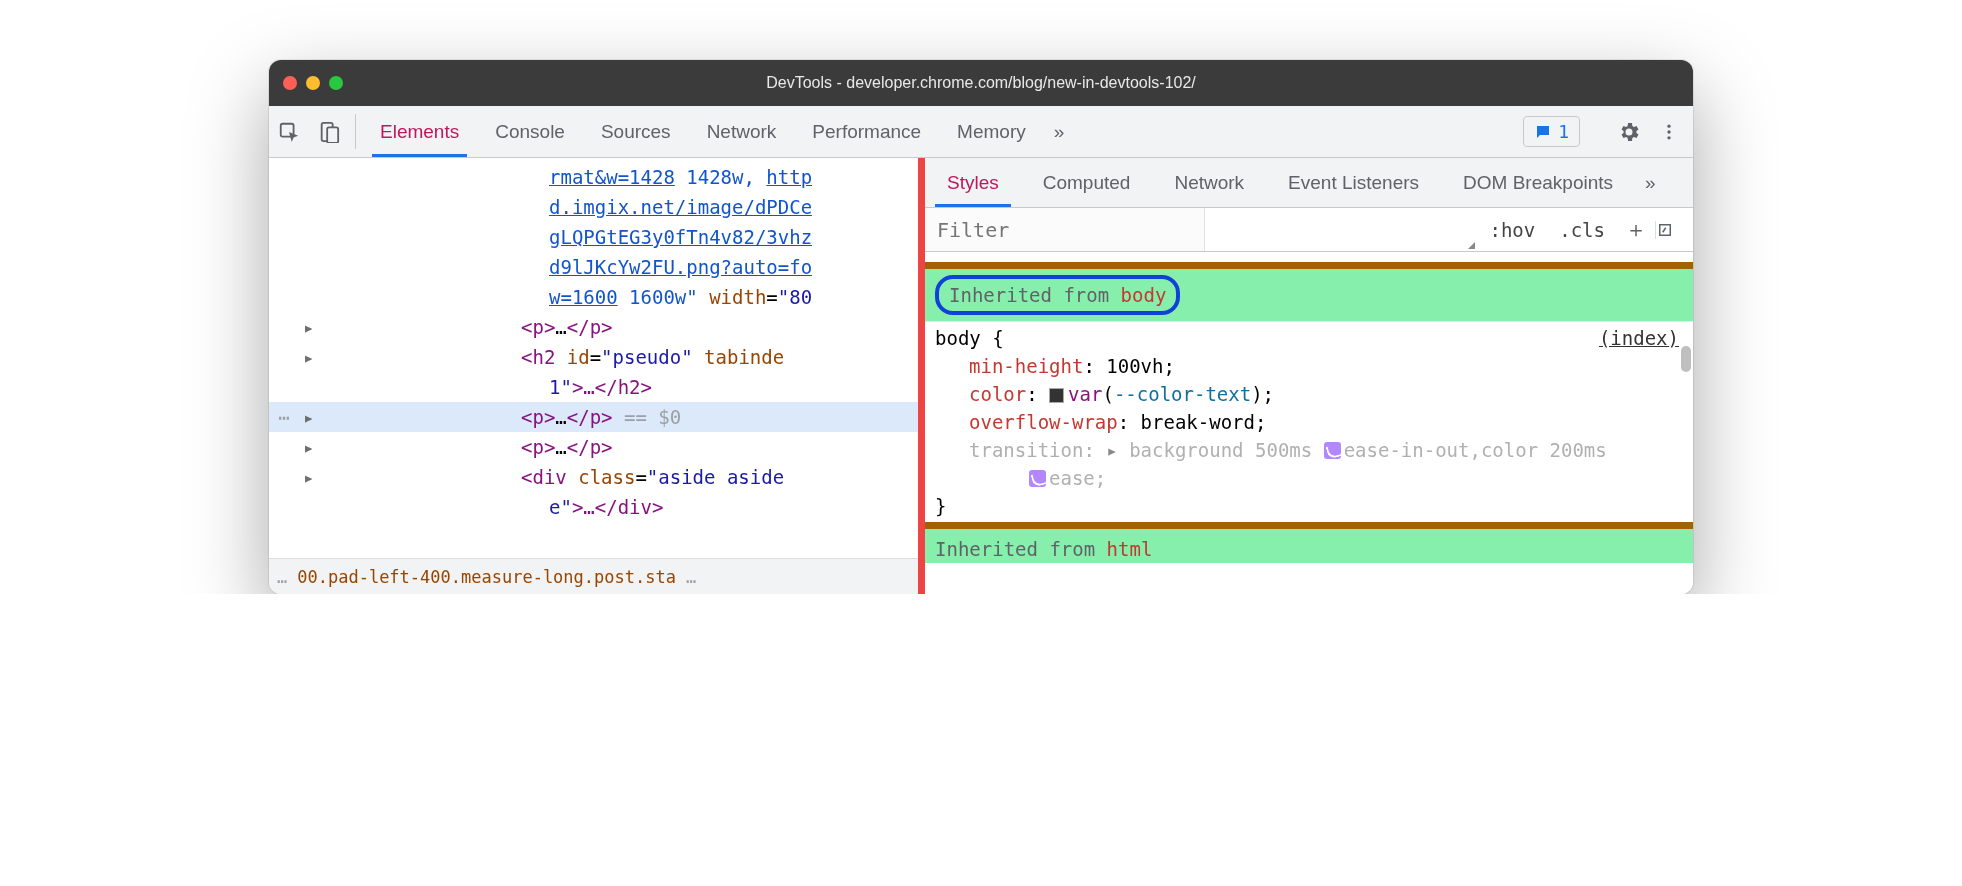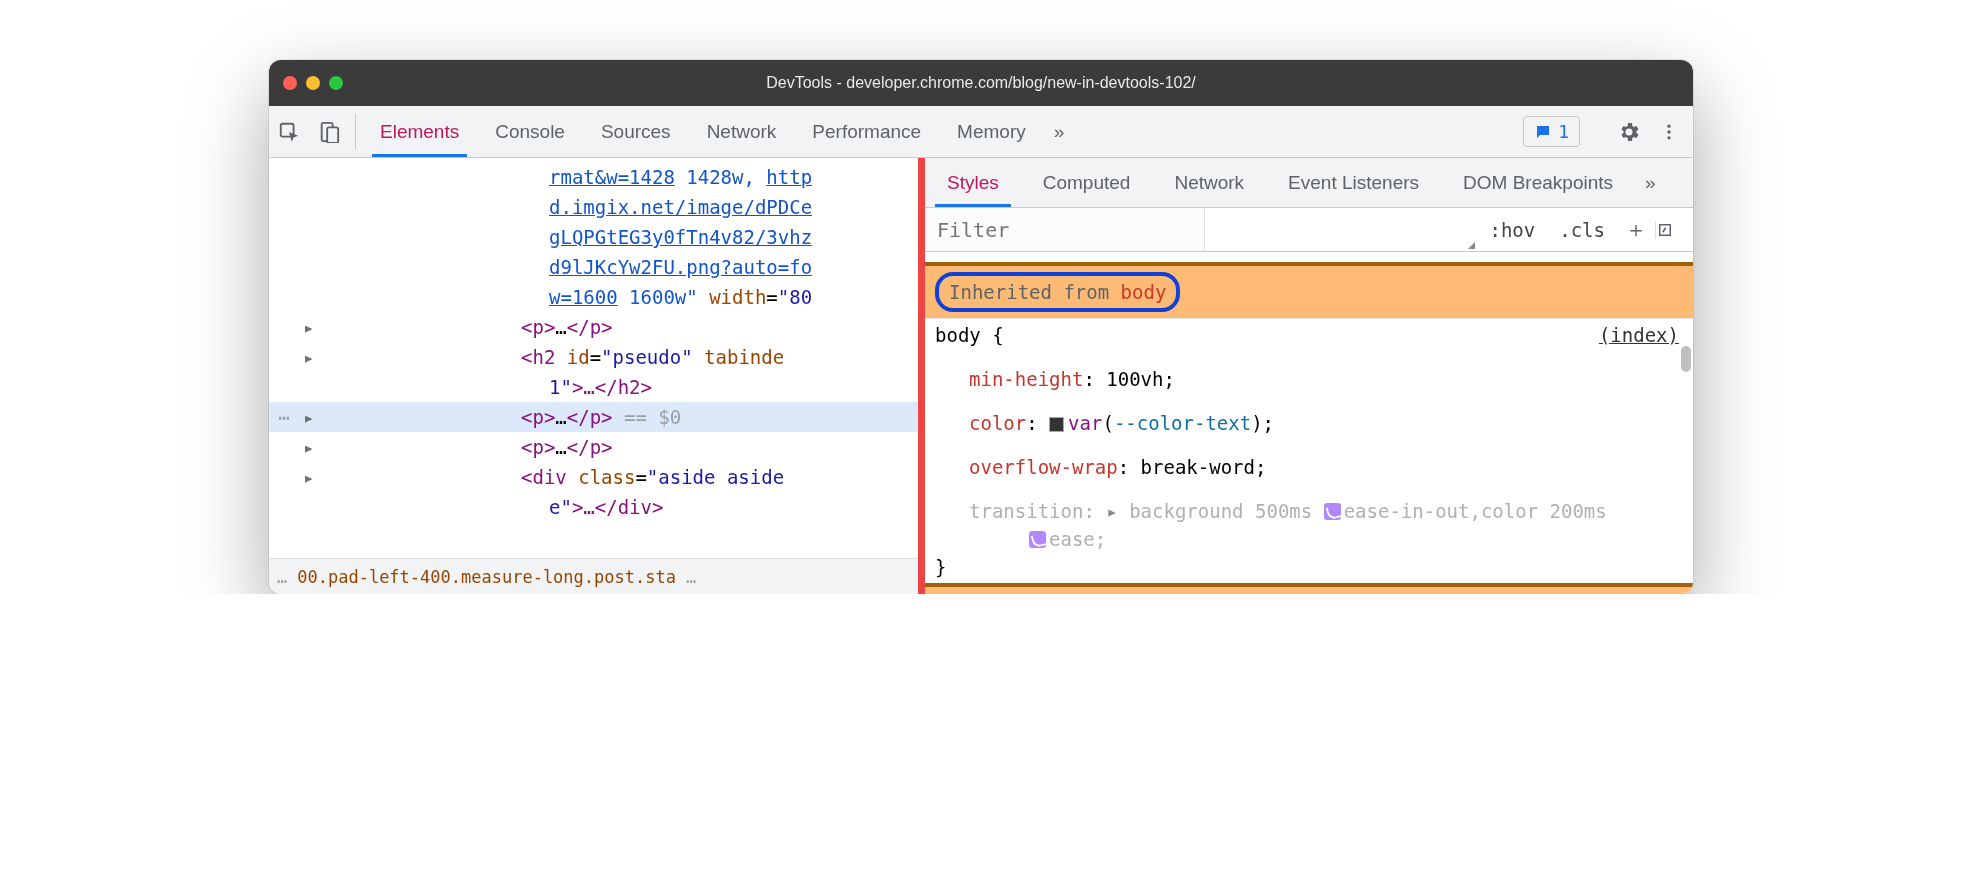--- a/index.html
+++ b/index.html
@@ -39,26 +39,26 @@
 .right-pane { flex:1; display:flex; flex-direction:column; min-height:0;}
 .subtabs { height:50px; border-bottom:1px solid #c9c9c9; display:flex; align-items:stretch; background:#f1f3f4;}
 .subtabs .tab { padding:0 22px; font-size:19px;}
 .filterbar { height:44px; border-bottom:1px solid #c9c9c9; display:flex; align-items:center; gap:0; font-family:ui-monospace,Menlo,monospace; background:#fff;}
 .filter-input { flex:1; height:100%; border:none; font:inherit; font-size:20px; padding:0 12px; outline:none; color:#606060; background:#fbfbfb; border-right:1px solid #e0e0e0; position:relative;}
 .filter-wrap{flex:1; position:relative; height:100%;}
 .filter-wrap::after{content:""; position:absolute; right:2px; bottom:2px; width:0; height:0; border-left:7px solid transparent; border-bottom:7px solid #888;}
 .filterbar .chip { padding:0 12px; color:#444; font-size:19px;}
 .filterbar .iconbtn { width:38px; text-align:center; color:#5f6368; font-size:22px;}
 .styles { flex:1; overflow:hidden; font-family:ui-monospace,Menlo,Consolas,monospace; font-size:19px; line-height:28px; position:relative; background:#fff;}
-.section-header { padding:6px 10px; color:#5f6368; background:#fdba74; border-top:4px solid #a16207; border-bottom:1px solid #e6e6e6;}
+.section-header { padding:6px 10px; color:#5f6368; background:#86efac; border-top:7px solid #a16207; border-bottom:1px solid #e6e6e6;}
 .section-header .sel { color:#c6372f;}
 .highlighted { position:relative; display:inline-block; padding:2px 10px 2px 10px; border:4px solid #1141d8; border-radius:18px;}
 .rule { padding:2px 14px 2px 10px;}
 .rule .src { float:right; color:#333; text-decoration:underline;}
-.prop { padding-left:34px;margin-top:16px;}
+.prop { padding-left:34px;}
 .pname{color:#c6372f;} .pvar{color:#116f9e;} .pfn{color:#881280;}
 .pinactive{color:#b0b0b0;}
 .swatch{display:inline-block; width:15px; height:15px; border:1px solid #aaa; vertical-align:-2px; margin-right:4px;}
 .swatch.white{background:#fff;}
 .swatch.dark{background:#333;}
 .easing{display:inline-block; width:17px; height:17px; background:#b388ff; border-radius:3px; vertical-align:-2px; margin-right:3px; position:relative;}
 .easing::after{content:""; position:absolute; left:3px; top:3px; width:11px; height:11px; border-left:2px solid #fff; border-bottom:2px solid #fff; border-radius:0 0 0 8px; transform:rotate(-15deg);}
 .scrollthumb { position:absolute; right:2px; top:94px; width:10px; height:26px; background:#bfbfbf; border-radius:5px;}
 .ellipsis-gutter { position:absolute; left:0; width:30px; text-align:center; color:#9aa0a6;}
 svg{display:block;}

